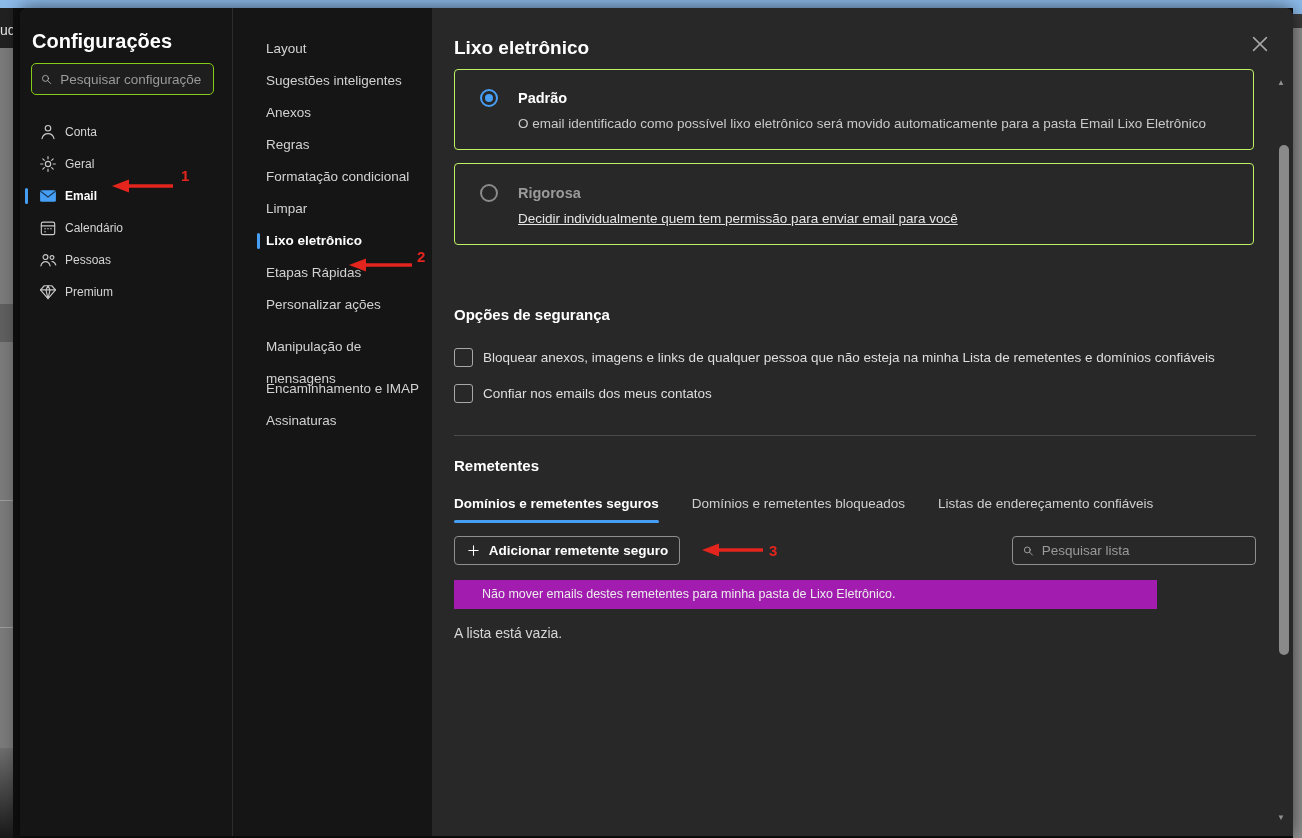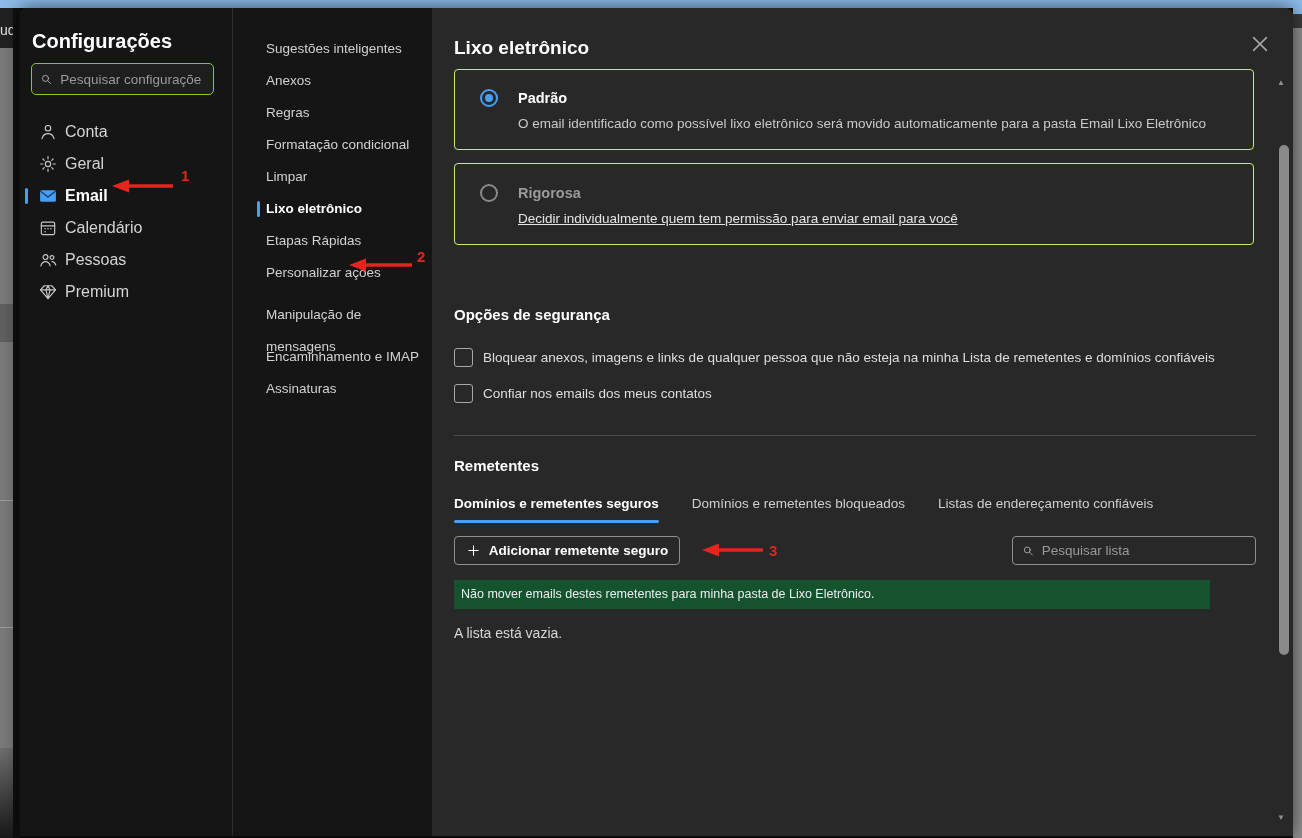--- a/index.html
+++ b/index.html
@@ -33,21 +33,21 @@
   .search1 { position:absolute; left:11px; top:55px; width:183px; height:32px; background:#1e1e1e;
              border:1px solid #84cc16; border-radius:5px; display:flex; align-items:center; padding:0 8px; }
   .search1 input, .search2 input { background:transparent; border:none; outline:none; color:#c8c8c8;
              font-size:13.5px; width:100%; margin-left:7px; font-family:inherit; }
   .search1 input::placeholder, .search2 input::placeholder { color:#9a9a9a; }
   .nav { position:absolute; left:0; top:108px; width:212px; }
   .nav-row { position:relative; height:32px; display:flex; align-items:center; cursor:pointer; }
   .nav-row .ind { position:absolute; left:5px; top:8px; width:3px; height:16px; border-radius:2px; background:#479ef5; display:none; }
   .nav-row.sel .ind { display:block; }
   .nav-icon { width:20px; height:20px; margin-left:18px; flex:0 0 20px; }
-  .nav-label { margin-left:7px; font-size:16px; color:#d4d4d4; }
+  .nav-label { margin-left:7px; font-size:12px; color:#d4d4d4; }
   .nav-row.sel .nav-label { color:#fff; font-weight:bold; }
 
   
   .subnav { position:absolute; left:0; top:25px; width:200px; }
   .sn-row { position:relative; height:32px; line-height:32px; padding-left:33px; font-size:13.5px; color:#d2d2d2; cursor:pointer; }
   .sn-row .ind2 { position:absolute; left:24px; top:8px; width:3px; height:16px; border-radius:2px; background:#479ef5; display:none; }
   .sn-row.sel { color:#fff; font-weight:bold; }
   .sn-row.sel .ind2 { display:block; }
   .gap10 { margin-top:10px; }
 
@@ -72,22 +72,22 @@
   .divider { position:absolute; left:22px; top:427px; width:802px; height:1px; background:#4a4a4a; }
   .tabs { position:absolute; left:22px; top:488px; display:flex; gap:33px; }
   .tab { position:relative; font-size:13.5px; color:#cfcfcf; padding-bottom:12px; cursor:pointer; }
   .tab.active { color:#fff; font-weight:bold; }
   .tab.active::after { content:""; position:absolute; left:0; bottom:0; height:3px; width:100%; border-radius:2px; background:#479ef5; }
   .add-btn { position:absolute; left:22px; top:528px; width:226px; height:29px; border:1px solid #8f8f8f; border-radius:4px;
              background:transparent; display:flex; align-items:center; justify-content:center; cursor:pointer; }
   .add-btn span.lbl { color:#fff; font-size:13.5px; font-weight:bold; margin-left:8px; }
   .search2 { position:absolute; left:580px; top:528px; width:244px; height:29px; border:1px solid #8f8f8f; border-radius:4px;
              display:flex; align-items:center; padding:0 9px; }
-  .banner { position:absolute; left:22px; top:572px; width:756px; height:29px; background:#14532d; line-height:29px;
-            padding-left:7px; font-size:12.5px; color:#ededed; }
+  .banner { position:absolute; left:22px; top:572px; width:703px; height:29px; background:#a21caf; line-height:29px;
+            padding-left:28px; font-size:12.5px; color:#ededed; }
   .empty-text { position:absolute; left:22px; top:617px; width:802px; font-size:14px; color:#d6d6d6; }
 
   
   .in-sb-up { position:absolute; left:845px; top:70px; font-size:8px; color:#8f8f8f; }
   .in-sb-thumb { position:absolute; left:847px; top:137px; width:10px; height:510px; border-radius:5px; background:#8a8a8a; cursor:pointer; }
   .in-sb-down { position:absolute; left:845px; top:805px; font-size:8px; color:#8f8f8f; }
 
   
   .arrow { position:absolute; width:64px; height:16px; }
   .num { position:absolute; color:#e3251d; font-size:15px; font-weight:bold; }
@@ -176,20 +176,21 @@
             <path d="M7.5 4.5h9L21 9.5 12 20 3 9.5z"></path>
               <path d="M3 9.5h18M9.5 9.5 12 4.5l2.5 5L12 20z"></path>
           </svg>
           <span class="nav-label">Premium</span>
         </div>
       </div>
     </div>
 
     <div class="col2">
       <div class="subnav">
+        <div class="sn-row"><span>Layout</span></div>
         <div class="sn-row"><span>Sugestões inteligentes</span></div>
         <div class="sn-row"><span>Anexos</span></div>
         <div class="sn-row"><span>Regras</span></div>
         <div class="sn-row"><span>Formatação condicional</span></div>
         <div class="sn-row"><span>Limpar</span></div>
         <div class="sn-row sel">
           <div class="ind2"></div><span>Lixo eletrônico</span>
         </div>
         <div class="sn-row"><span>Etapas Rápidas</span></div>
         <div class="sn-row"><span>Personalizar ações</span></div>

